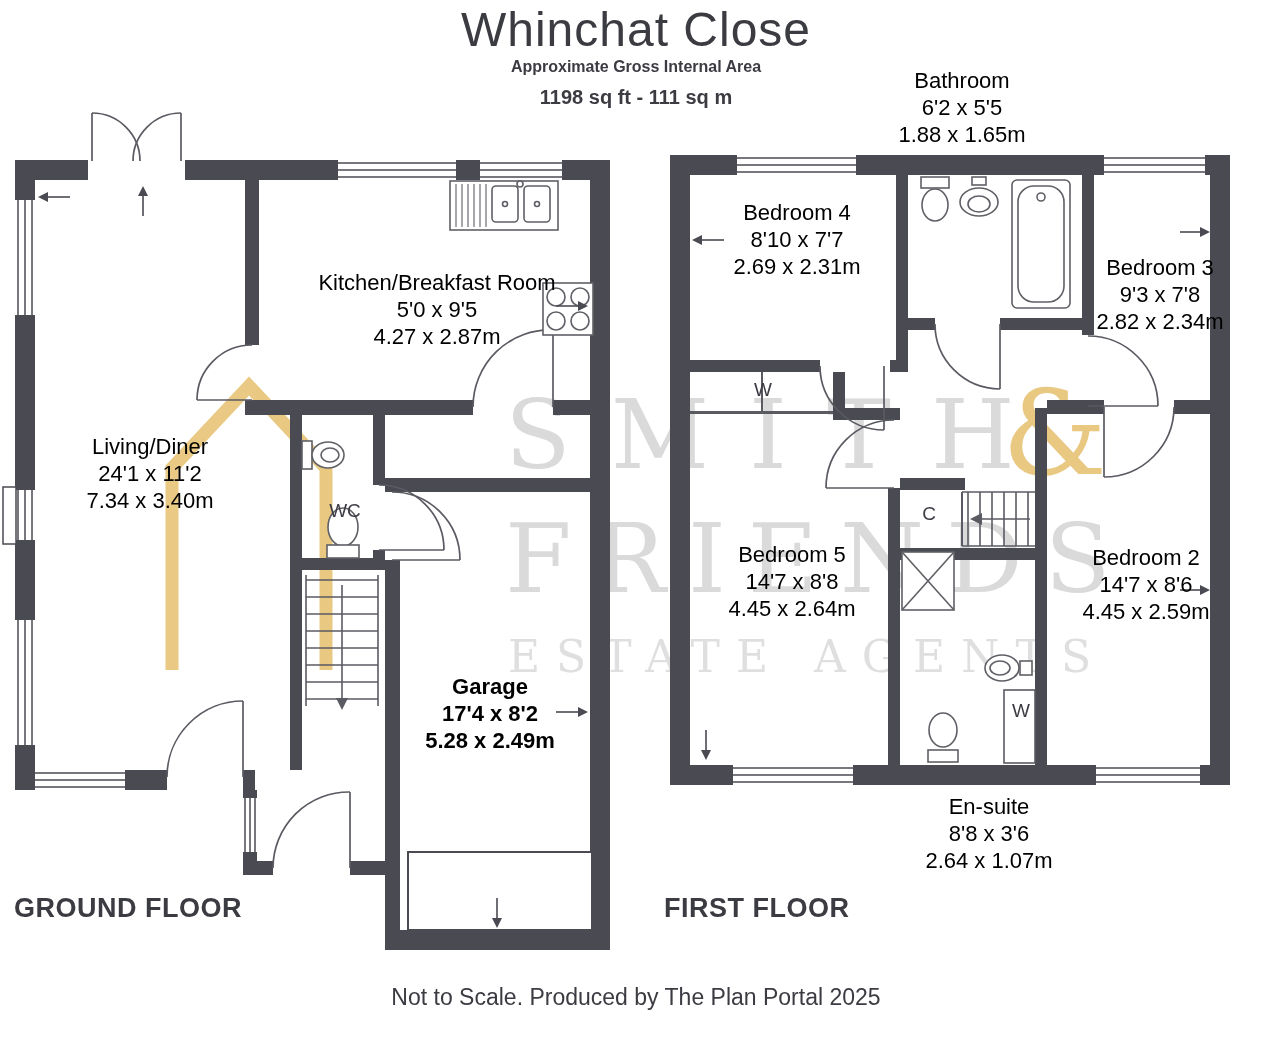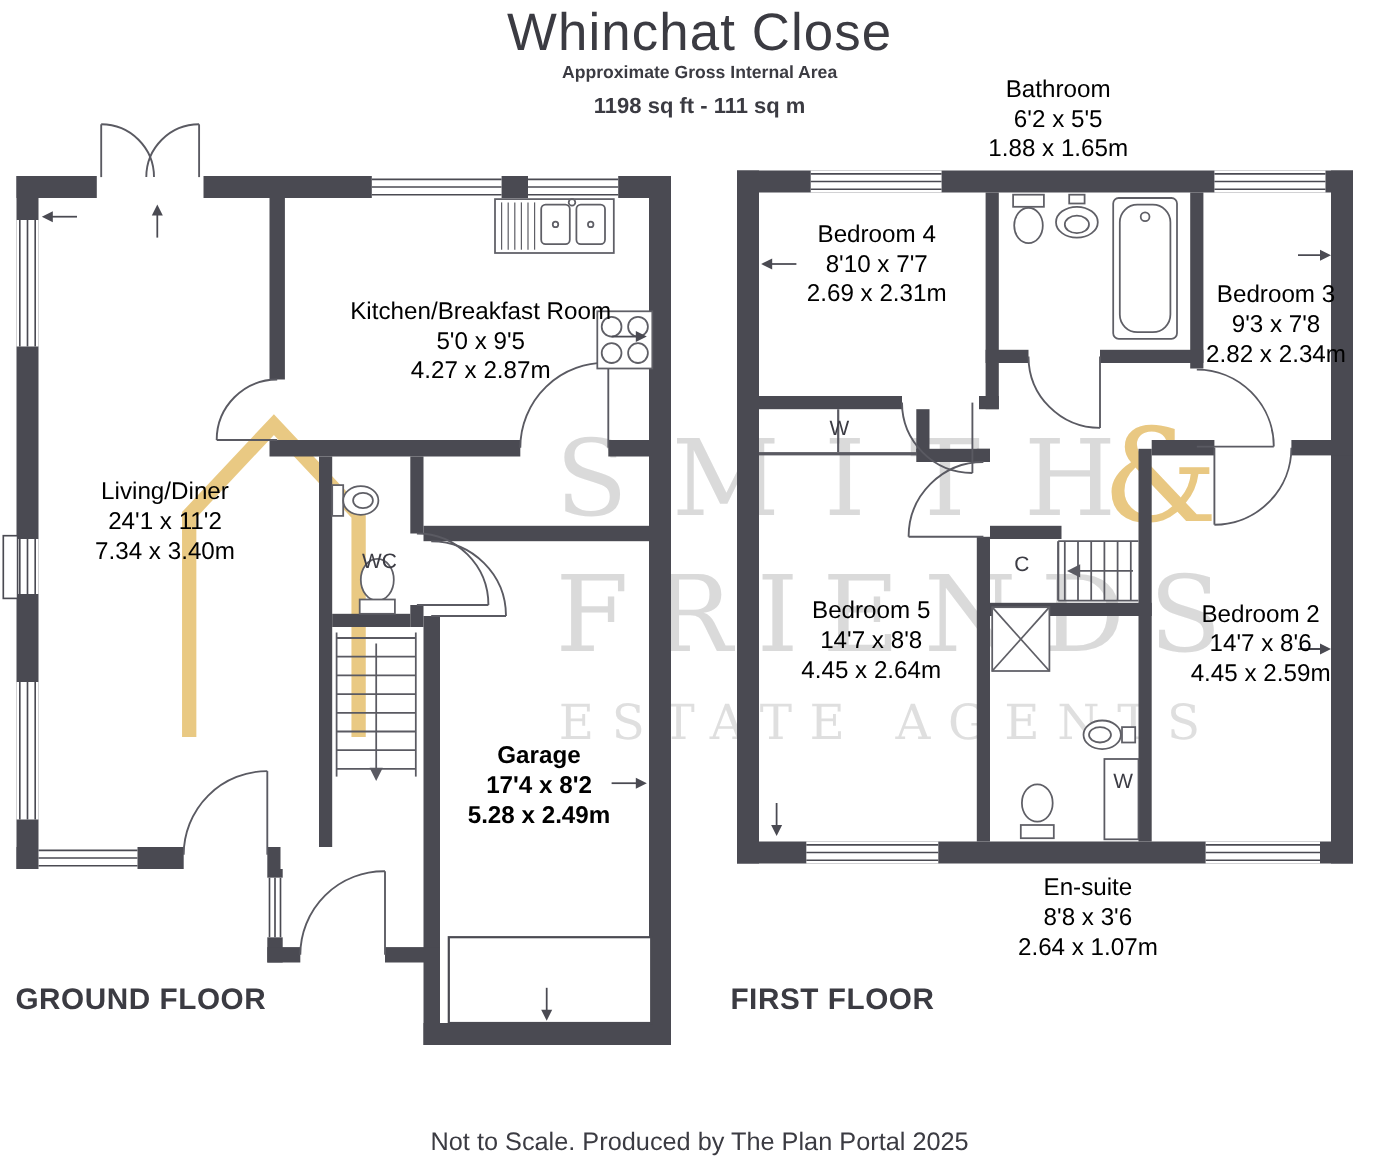--- a/index.html
+++ b/index.html
@@ -21,21 +21,21 @@
   }
   .room-label span { display:block; }
   .tiny-label {
     position:absolute; transform:translateX(-50%);
     font-size:19px; color:#3c3c44;
   }
   .floor-label {
     position:absolute; font-size:27px; font-weight:bold;
     color:#3b3b42; letter-spacing:0.5px;
   }
-  .footer-line1 { top:984px; font-size:23px;margin-top:40px; }
+  .footer-line1 { top:984px; font-size:23px; }
   .footer-line2 { top:1014px; font-size:23px; font-weight:bold; }
   
   .wm-smith   { font-family:"DejaVu Serif","Liberation Serif",serif; font-size:96px; letter-spacing:40px; fill:#d9d9d9; }
   .wm-friends { font-family:"DejaVu Serif","Liberation Serif",serif; font-size:96px; letter-spacing:22px; fill:#d9d9d9; }
   .wm-amp     { font-family:"DejaVu Serif","Liberation Serif",serif; font-size:118px; fill:#e8c67c; }
   .wm-small   { font-family:"DejaVu Serif","Liberation Serif",serif; font-size:44px; letter-spacing:16px; fill:#dedede; }
 </style>
 </head>
 <body>
 

